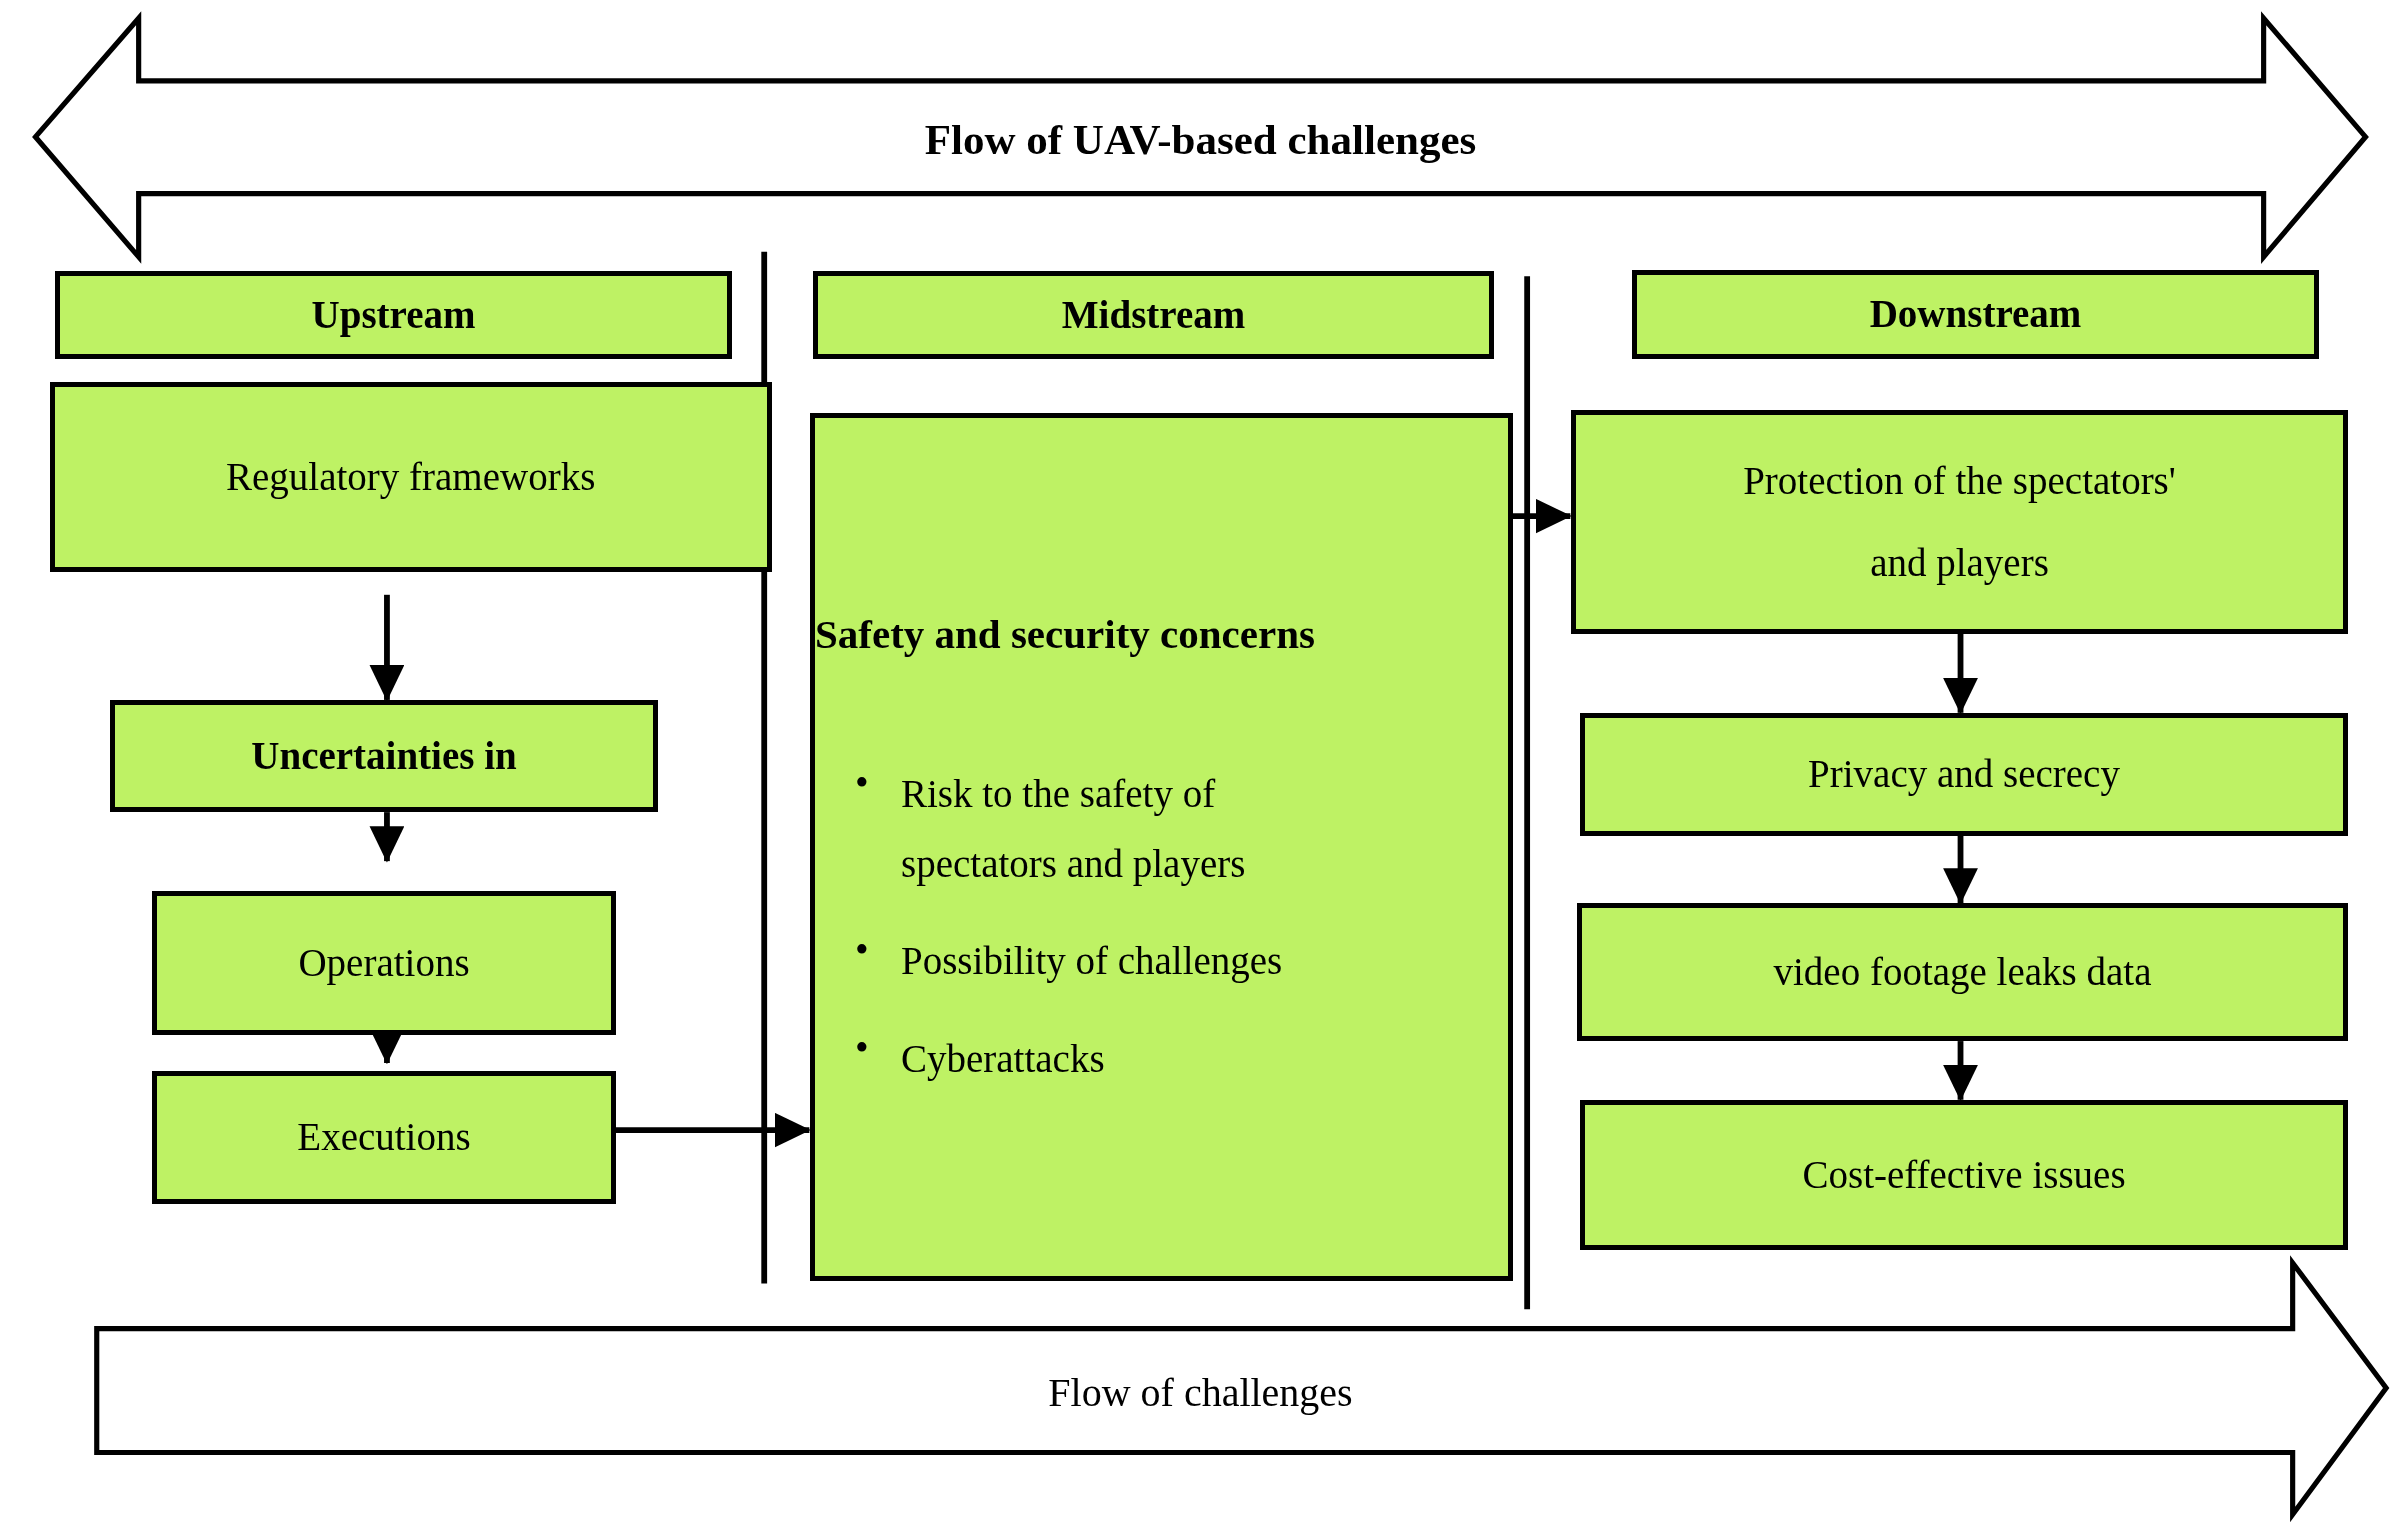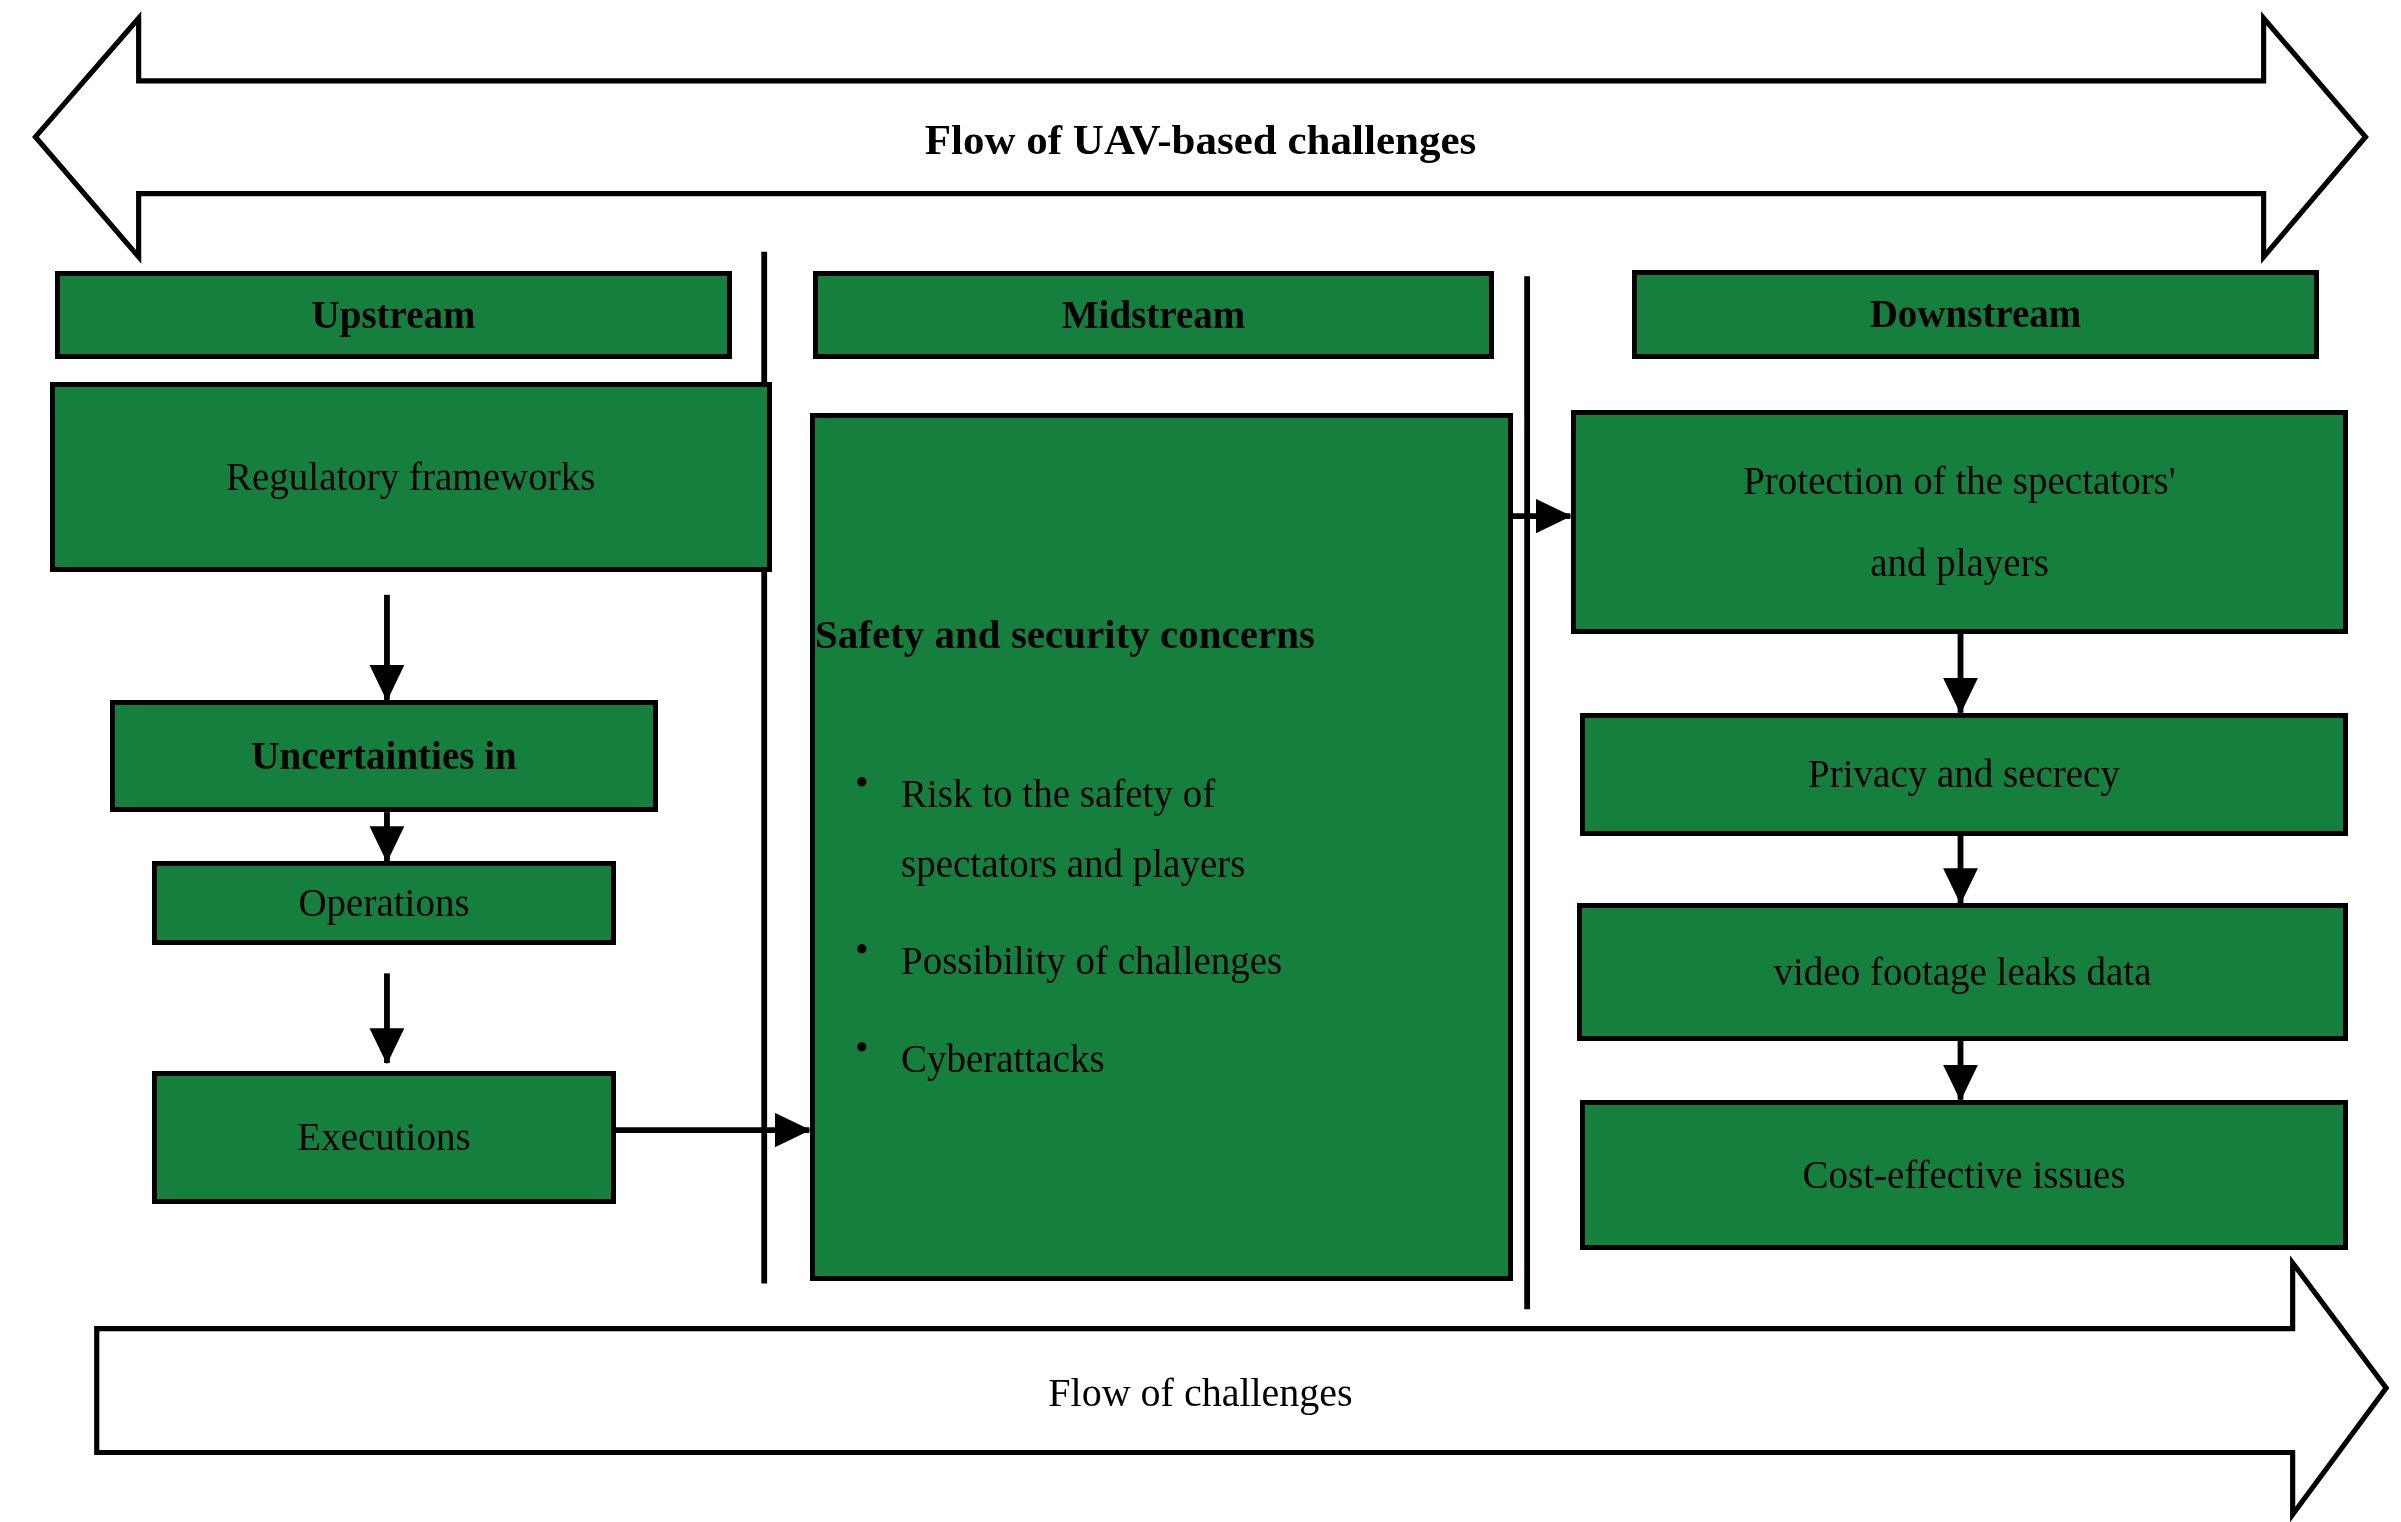--- a/index.html
+++ b/index.html
@@ -13,21 +13,21 @@
     overflow: hidden;
   }
   svg.layer {
     position: absolute;
     left: 0; top: 0;
     width: 2401px; height: 1523px;
   }
   .box {
     position: absolute;
     border: 5.8px solid #000000;
-    background: #15803d;
+    background: #bef264;
     display: flex;
     align-items: center;
     justify-content: center;
     text-align: center;
     font-size: 39px;
     line-height: 1.25;
     box-sizing: border-box;
   }
   .box.bold { font-weight: bold; }
   .arrow-label {
@@ -93,21 +93,21 @@
   </svg>
 
   <div class="arrow-label bold" style="left:0; width:2401px; top:115px;">Flow of UAV-based challenges</div>
 
   <div class="box bold" style="left:55px; top:271px; width:677px; height:88px; border-width:5.2px;">Upstream</div>
 
   <div class="box" style="left:9.7px; top:382px; width:722px; height:190px;margin-left:40px;">Regulatory frameworks</div>
 
   <div class="box bold" style="left:110px; top:700px; width:548px; height:112px;">Uncertainties in</div>
 
-  <div class="box" style="left:152px; top:861px; width:464px; height:84px;text-align:right;">Operations</div>
+  <div class="box" style="left:152px; top:891px; width:464px; height:144px;text-align:right;">Operations</div>
 
   <div class="box" style="left:152px; top:1063px; width:464px; height:133px;margin-top:8px;">Executions</div>
 
   <div class="box bold" style="left:813px; top:271px; width:681px; height:88px; border-width:5.2px;">Midstream</div>
 
   <div class="box" style="left:810px; top:413px; width:703px; height:868px; display:block;">
     <div class="mid-title">
       <span class="line">Safety and security</span>
       <span class="line">concerns</span>
     </div>

